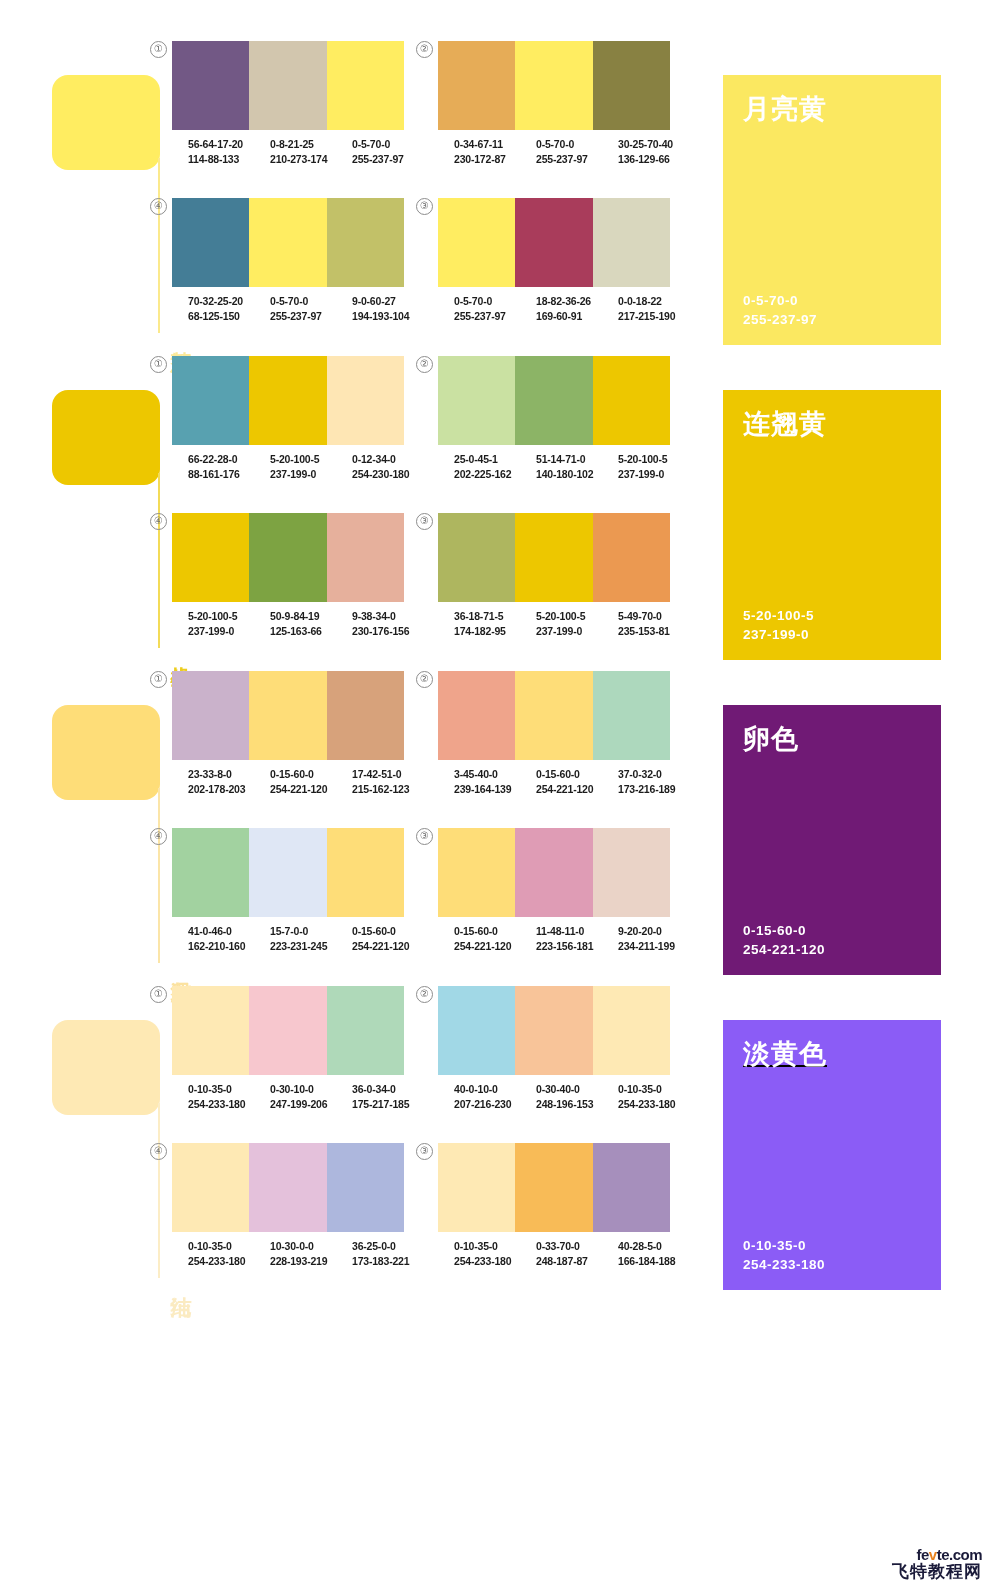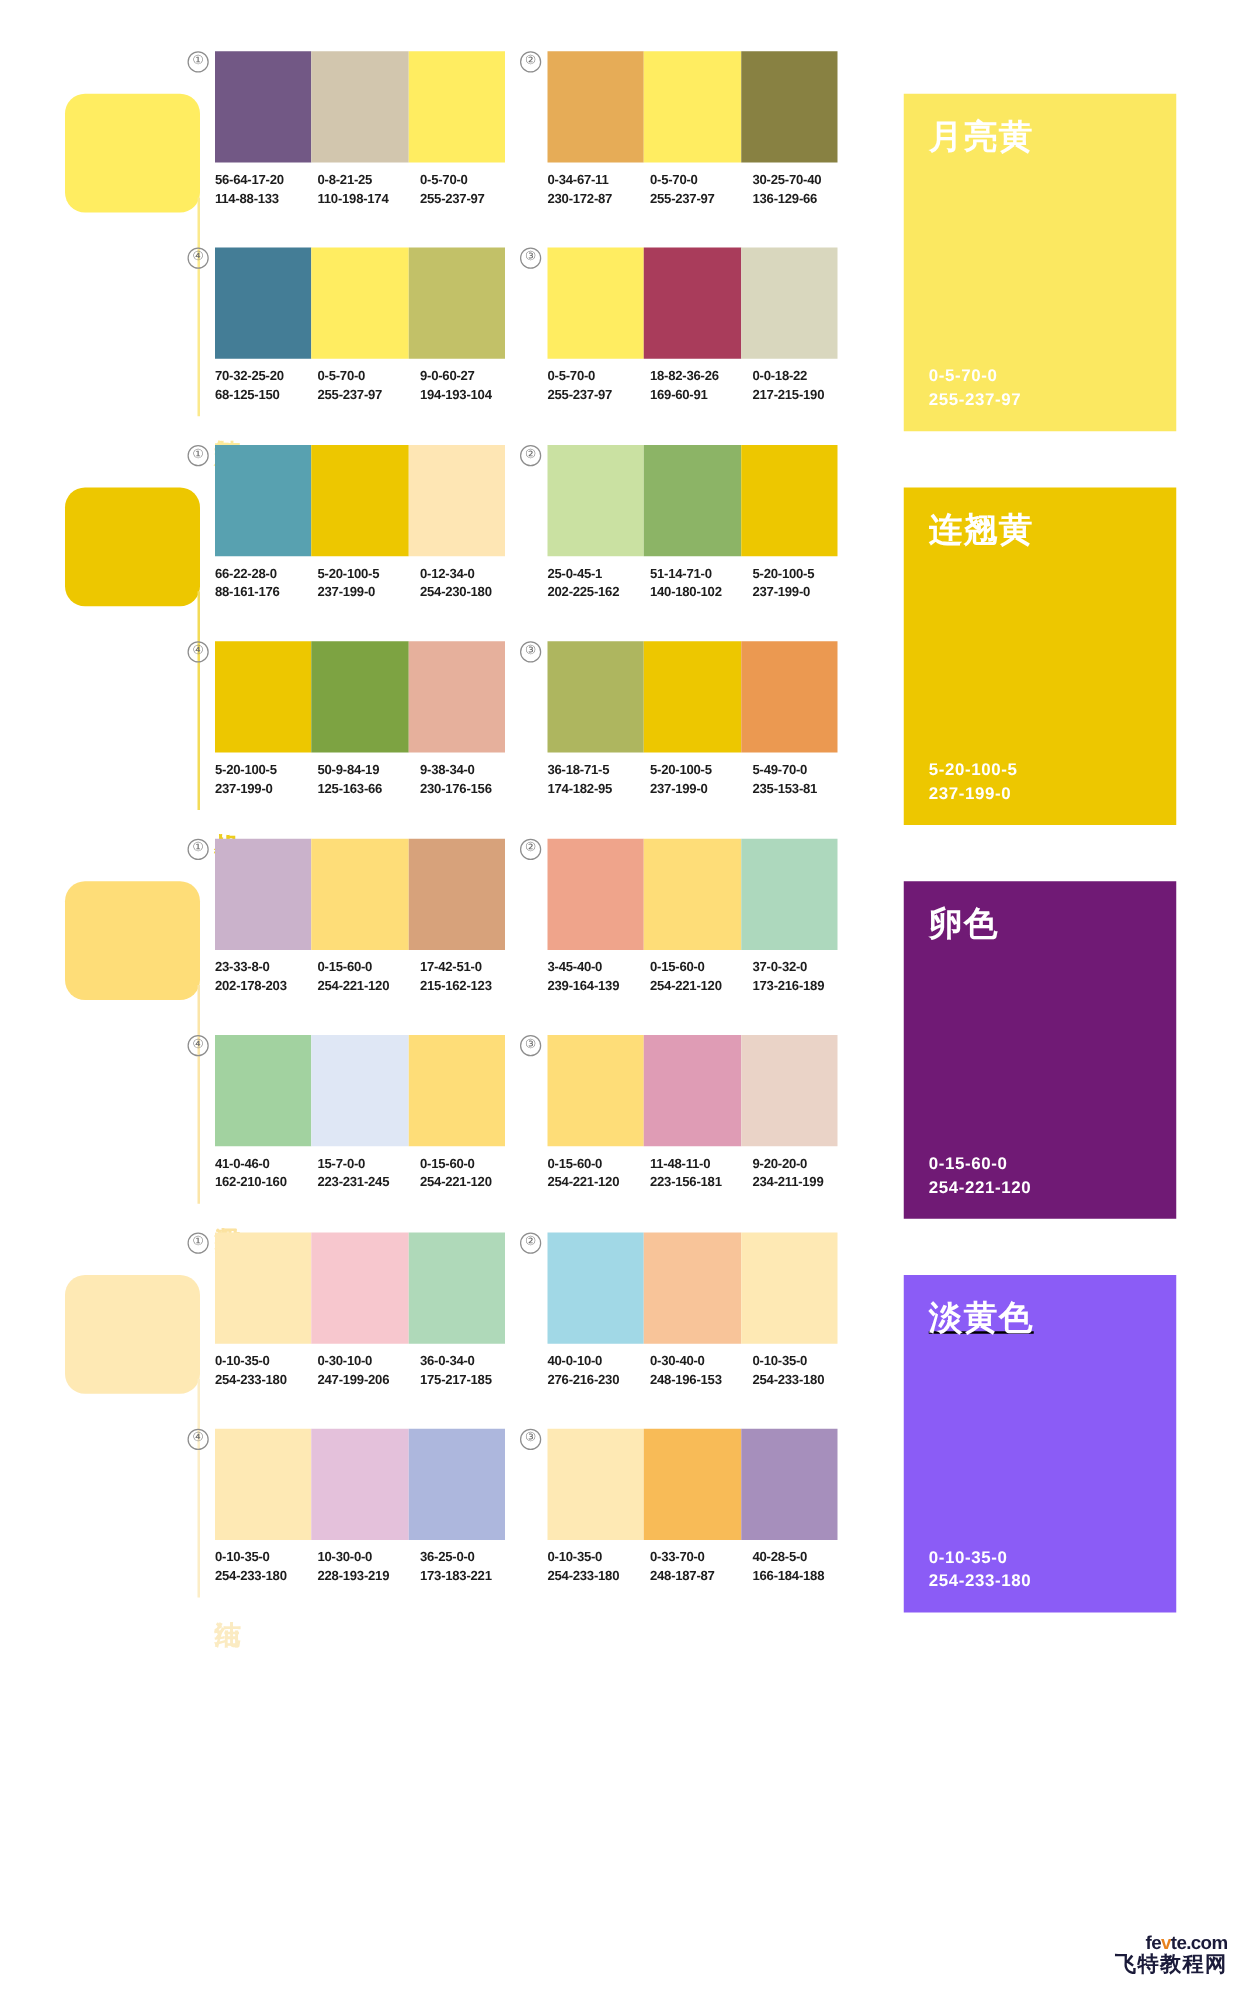--- a/index.html
+++ b/index.html
@@ -44,21 +44,21 @@
   .pal.c0{left:0;}
   .pal.c1{left:266px;}
   .num{
     position:absolute;left:-22px;top:11px;
     width:15px;height:15px;border-radius:50%;
     border:1px solid #8d8d8d;
     color:#6e6e6e;font-size:10px;line-height:14px;text-align:center;
   }
   .bars{display:flex;width:232px;height:89px;margin-top:11px;}
   .bar{flex:1 1 0;height:89px;}
-  .codes{display:flex;width:246px;margin-top:7px;}
+  .codes{display:flex;width:246px;margin-top:7px;margin-left:16px;}
   .code{
     flex:0 0 82px;
     font-size:10.5px;line-height:14.5px;
     color:#1c1c1c;font-weight:700;
     letter-spacing:-0.2px;
     white-space:nowrap;
   }
   .code .rgb{display:block;}
 
   
@@ -102,21 +102,21 @@
           <div class="prow">
             <div class="pal c0">
               <div class="num">①</div>
               <div class="bars">
                 <div class="bar" style="background: rgb(114, 88, 133);"></div>
                 <div class="bar" style="background: rgb(210, 198, 174);"></div>
                 <div class="bar" style="background: rgb(255, 237, 97);"></div>
               </div>
               <div class="codes">
                 <div class="code"><span>56-64-17-20</span><span class="rgb">114-88-133</span></div>
-                <div class="code"><span>0-8-21-25</span><span class="rgb">110-198-174</span></div>
+                <div class="code"><span>0-8-21-25</span><span class="rgb">210-273-174</span></div>
                 <div class="code"><span>0-5-70-0</span><span class="rgb">255-237-97</span></div>
               </div>
             </div>
             <div class="pal c1">
               <div class="num">②</div>
               <div class="bars">
                 <div class="bar" style="background: rgb(230, 172, 87);"></div>
                 <div class="bar" style="background: rgb(255, 237, 97);"></div>
                 <div class="bar" style="background: rgb(136, 129, 66);"></div>
               </div>
@@ -330,21 +330,21 @@
               </div>
             </div>
             <div class="pal c1">
               <div class="num">②</div>
               <div class="bars">
                 <div class="bar" style="background: rgb(161, 216, 230);"></div>
                 <div class="bar" style="background: rgb(248, 196, 153);"></div>
                 <div class="bar" style="background: rgb(254, 233, 180);"></div>
               </div>
               <div class="codes">
-                <div class="code"><span>40-0-10-0</span><span class="rgb">276-216-230</span></div>
+                <div class="code"><span>40-0-10-0</span><span class="rgb">207-216-230</span></div>
                 <div class="code"><span>0-30-40-0</span><span class="rgb">248-196-153</span></div>
                 <div class="code"><span>0-10-35-0</span><span class="rgb">254-233-180</span></div>
               </div>
             </div>
           </div>
           <div class="prow">
             <div class="pal c0">
               <div class="num">④</div>
               <div class="bars">
                 <div class="bar" style="background: rgb(254, 233, 180);"></div>

